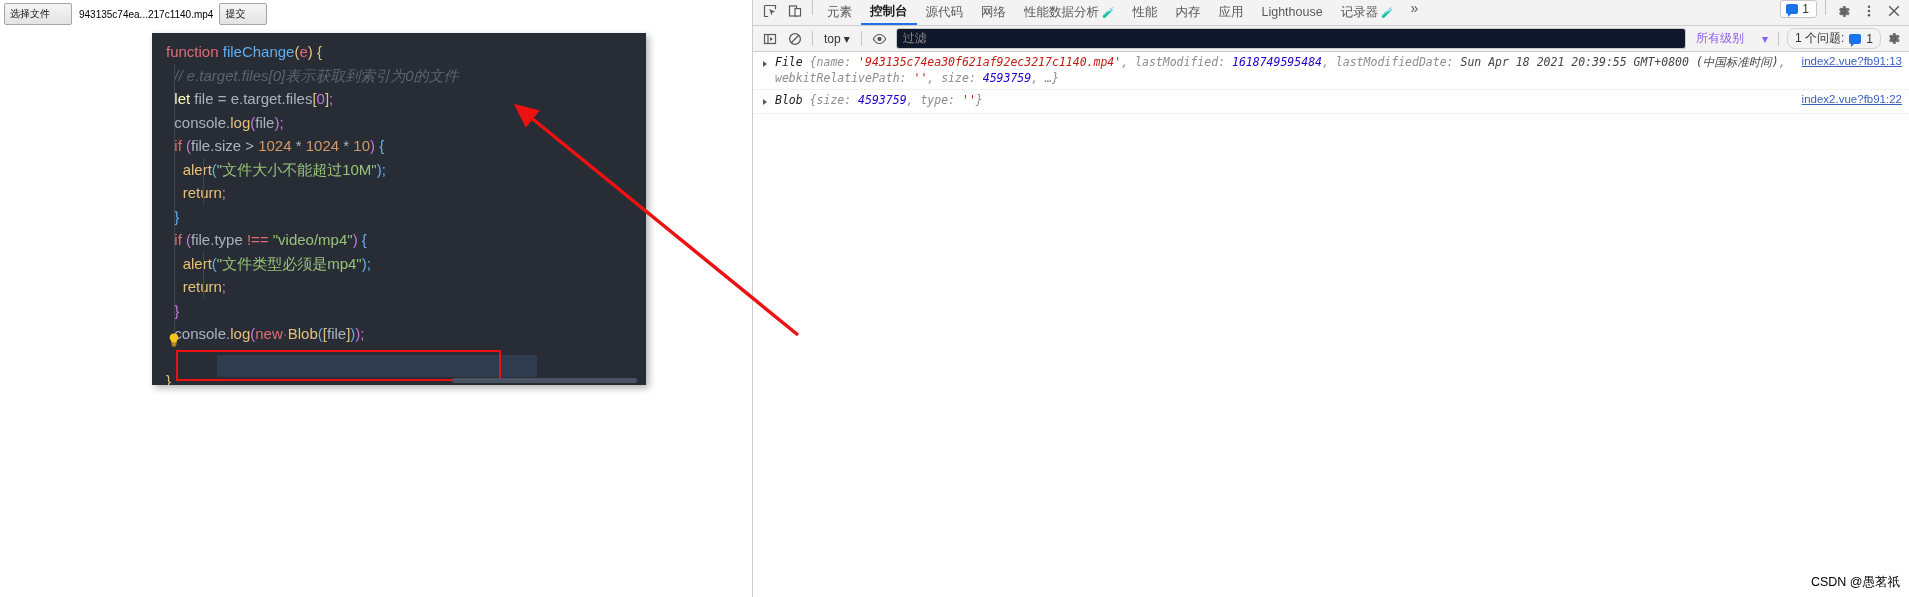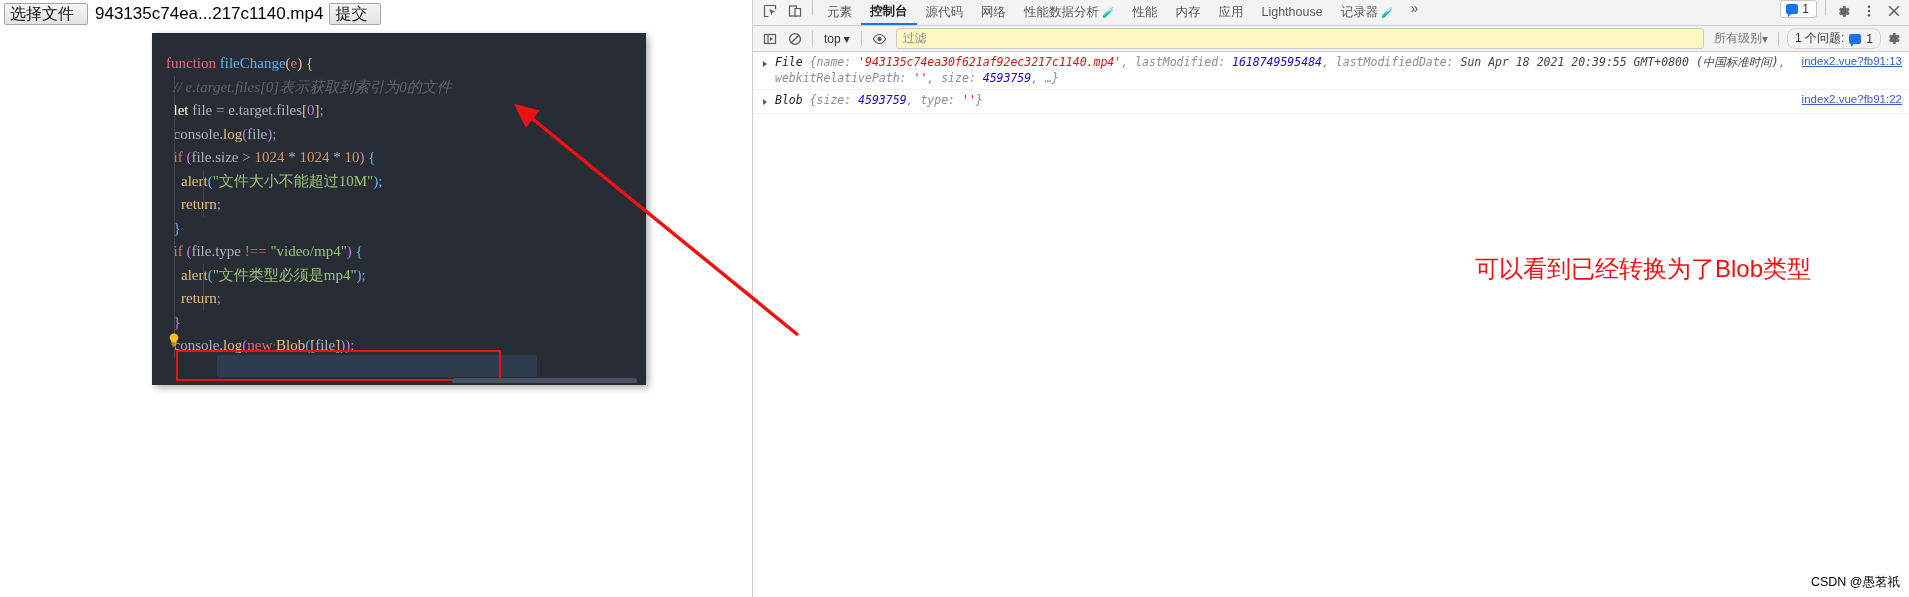--- a/index.html
+++ b/index.html
@@ -34,53 +34,53 @@
     align-items: center;
     font-size: 14.5px;
     color: #000;
     white-space: nowrap;
   }
   .native-btn {
     display: inline-block;
     border: 1px solid #a6a6a6;
     background: linear-gradient(#f5f5f5, #e3e3e3);
     border-radius: 2px;
-    padding: 1px 13px 2px 5px;
-    font-size: 16px;
+    padding: 1px 21px 2px 5px;
+    font-size: 10px;
     line-height: 17px;
     color: #111;
     font-family: "Liberation Sans", sans-serif;
   }
   #file-name-text {
     padding: 0 6px 0 7px;
-    font-size: 17px;
+    font-size: 10px;
     color: #000;
   }
 
   
   #code-shadow {
     position: absolute;
     left: 152px; top: 33px;
     width: 494px;
     height: 352px;
     background: #282c34;
     box-shadow: 3px 3px 7px rgba(0,0,0,0.30);
     overflow: hidden;
   }
   #code-block {
     position: absolute;
     left: 0; top: 0;
     width: 576px;
     height: 352px;
     background: #282c34;
-    font-family: Liberation Serif, serif;
+    font-family: Liberation Sans, sans-serif;
     font-size: 15px;
     line-height: 23.5px;
     white-space: pre;
-    padding: 19px 0 0 0;
+    padding: 7px 0 0 0;
     box-sizing: border-box;
   }
   .cline {
     position: relative;
     height: 23.5px;
     padding-left: 14px;
     white-space: pre;
   }
   
   .guide1::before {
@@ -271,31 +271,31 @@
     padding: 2px 6px;
     border-radius: 2px;
     flex: 0 0 auto;
   }
   #filter-input {
     flex: 1 1 auto;
     height: 19px;
     margin: 0 4px;
     border: 1px solid #c9c9c9;
     border-radius: 3px;
-    background: #fef9c3;
+    background: #0f172a;
     font-size: 12px;
     color: #8a8a8a;
     padding: 0 6px;
     display: flex;
     align-items: center;
     min-width: 40px;
   }
   #level-select {
-    display: flex; align-items: center; gap: 0;
-    font-size: 12px; color: #737373;
+    display: flex; align-items: center; gap: 18px;
+    font-size: 12px; color: #8b5cf6;
     padding: 2px 6px;
     flex: 0 0 auto;
   }
   #issues-count {
     display: flex; align-items: center; gap: 5px;
     font-size: 12px; color: #333;
     border: 1px solid #d4d4d4;
     border-radius: 8px;
     padding: 1px 7px;
     margin-left: 4px;
@@ -535,17 +535,16 @@
           <path fill="#5a5a5a" opacity="0.85" d="M14.3 9.3l-1.2-.7a5.4 5.4 0 0 0 0-1.2l1.2-.7a.5.5 0 0 0 .2-.6l-1-1.8a.5.5 0 0 0-.6-.2l-1.3.5a5 5 0 0 0-1-.6l-.2-1.4a.5.5 0 0 0-.5-.4H7.9a.5.5 0 0 0-.5.4l-.2 1.4c-.4.1-.7.3-1 .6l-1.3-.5a.5.5 0 0 0-.6.2l-1 1.8a.5.5 0 0 0 .2.6l1.2.7a5.4 5.4 0 0 0 0 1.2l-1.2.7a.5.5 0 0 0-.2.6l1 1.8c.1.2.4.3.6.2l1.3-.5c.3.3.6.4 1 .6l.2 1.4c0 .3.2.4.5.4h2a.5.5 0 0 0 .5-.4l.2-1.4c.4-.2.7-.3 1-.6l1.3.5c.2.1.5 0 .6-.2l1-1.8a.5.5 0 0 0-.2-.6z"></path>
         </svg>
       </div>
     </div>
 
     <div id="console-body">
         <div class="log-row"><span class="log-arrow"></span><span><span class="ctor">File </span><span class="k">{name: </span><span class="s-str">'943135c74ea30f621af92ec3217c1140.mp4'</span><span class="k">, lastModified: </span><span class="s-num">1618749595484</span><span class="k">, lastModifiedDate: </span><span class="s-oth">Sun Apr 18 2021 20:39:55 GMT+0800 (中国标准时间)</span><span class="k">, webkitRelativePath: </span><span class="s-str">''</span><span class="k">, size: </span><span class="s-num">4593759</span><span class="k">, …}</span></span><a class="log-src">index2.vue?fb91:13</a></div>
         <div class="log-row"><span class="log-arrow"></span><span><span class="ctor">Blob </span><span class="k">{size: </span><span class="s-num">4593759</span><span class="k">, type: </span><span class="s-str">''</span><span class="k">}</span></span><a class="log-src">index2.vue?fb91:22</a></div>
       </div>
 
-    <div id="annot-text">可以看到已经转换为了Blob类型</div>
 
     <div id="watermark">CSDN @愚茗祇</div>
   </div>
 </div>
 
 </body></html>

